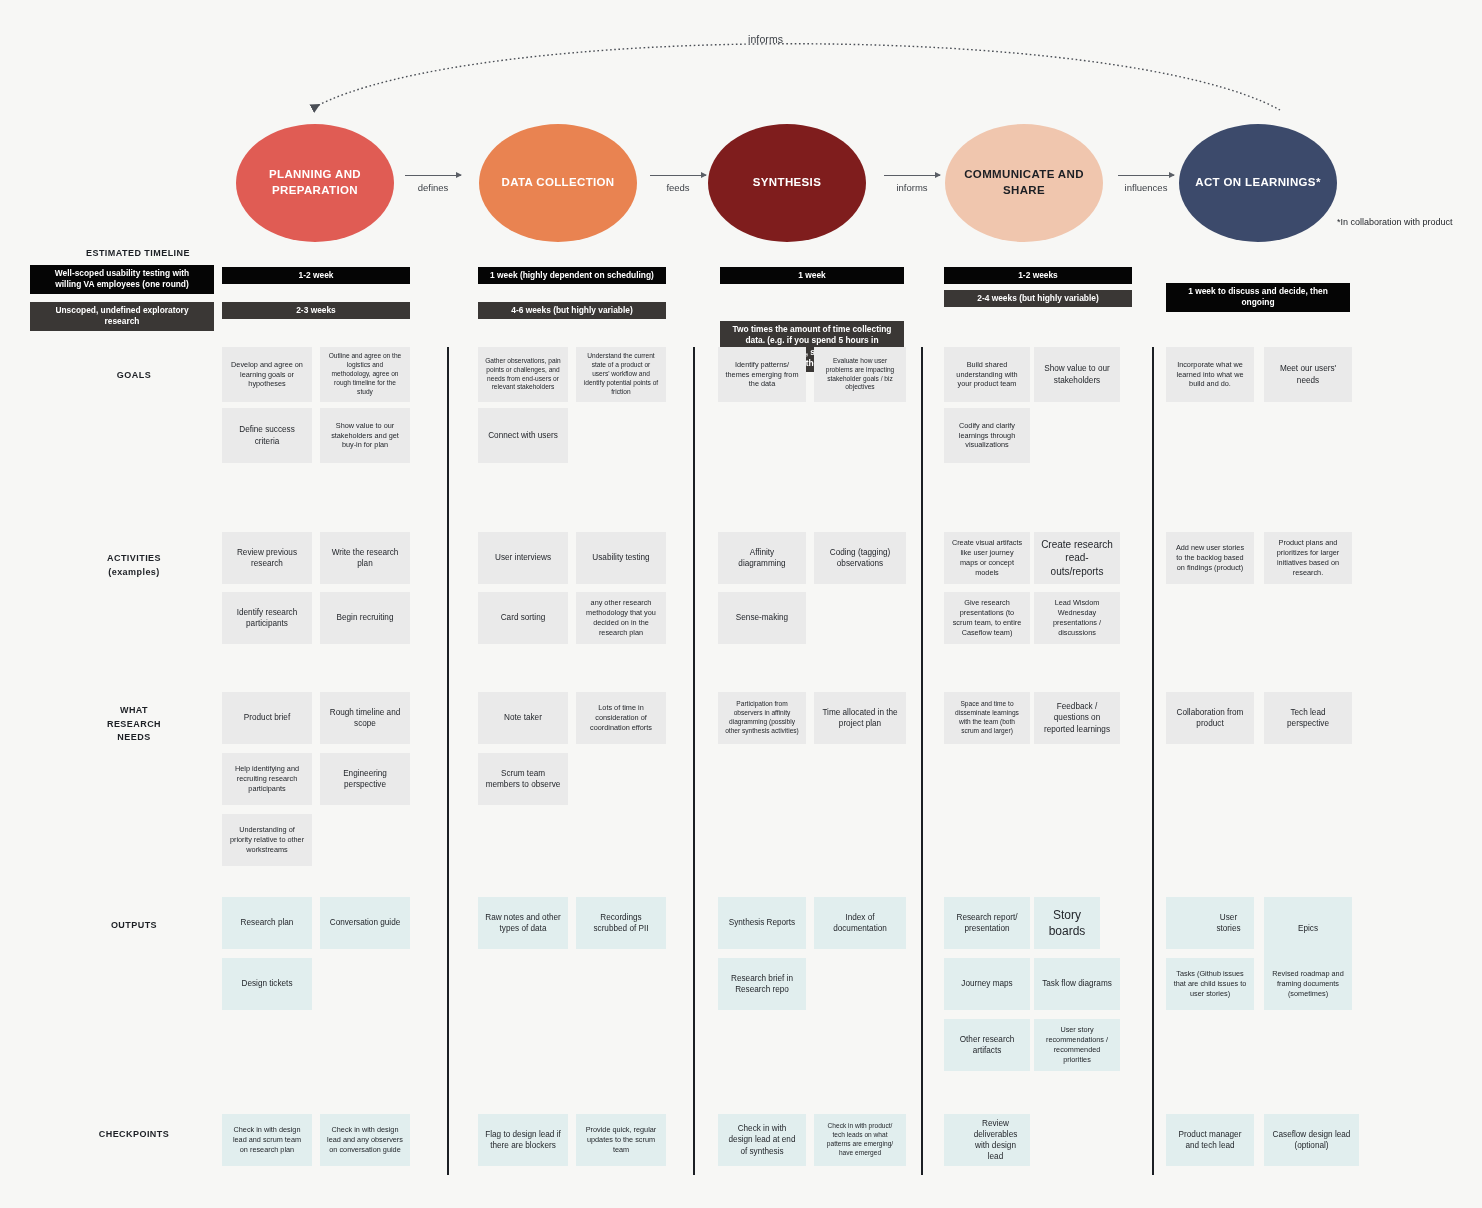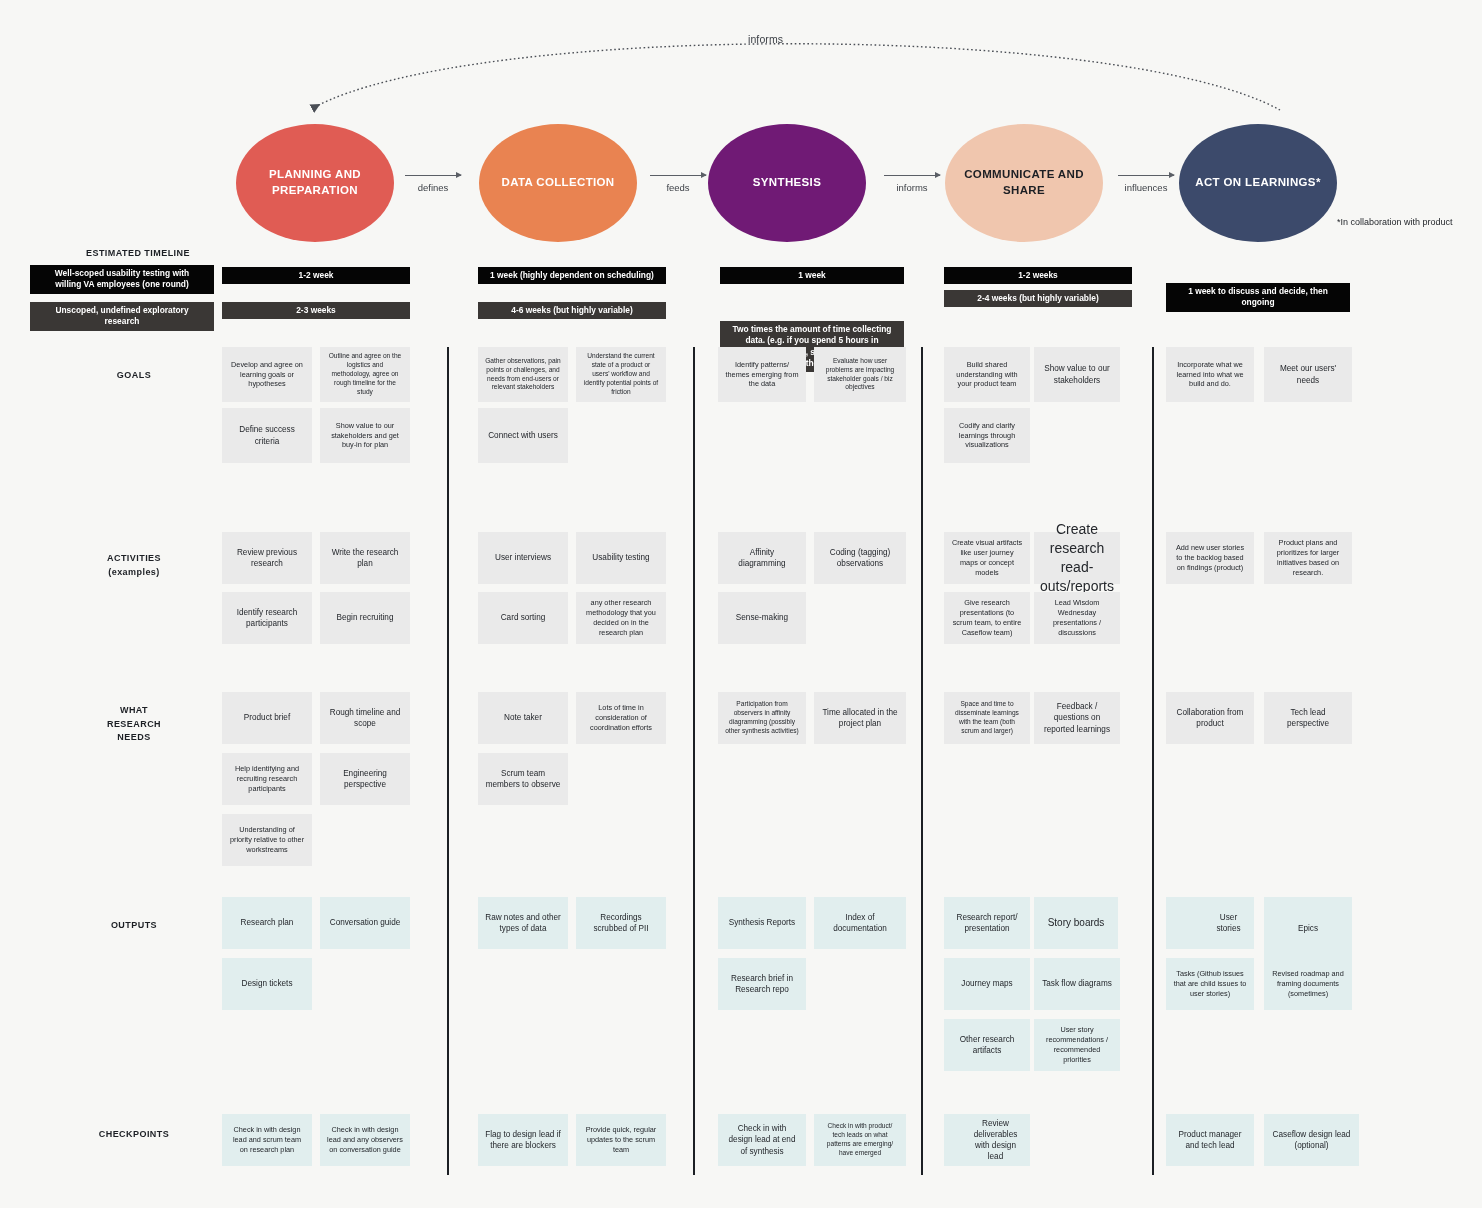--- a/index.html
+++ b/index.html
@@ -166,21 +166,21 @@
   </svg>
   <div class="arc-label">informs</div>
 
   <div id="phases-layer">
       <div class="phase" style="left: 236px; top: 124px; background: rgb(224, 92, 84);">
         <span class="phase-label" style="color: rgb(255, 255, 255);">PLANNING AND PREPARATION</span>
       </div>
       <div class="phase" style="left: 479px; top: 124px; background: rgb(233, 131, 81);">
         <span class="phase-label" style="color: rgb(255, 255, 255);">DATA COLLECTION</span>
       </div>
-      <div class="phase" style="left: 708px; top: 124px; background: #701a75;">
+      <div class="phase" style="left: 708px; top: 124px; background: #7f1d1d;">
         <span class="phase-label" style="color: rgb(255, 255, 255);">SYNTHESIS</span>
       </div>
       <div class="phase" style="left: 945px; top: 124px; background: rgb(240, 198, 174);">
         <span class="phase-label" style="color: rgb(28, 31, 36);">COMMUNICATE AND SHARE</span>
       </div>
       <div class="phase" style="left: 1179px; top: 124px; background: rgb(60, 74, 107);">
         <span class="phase-label" style="color: rgb(255, 255, 255);">ACT ON LEARNINGS*</span>
       </div>
       <div class="connector" style="left: 405px; top: 175px;">
         <div class="line"></div>
@@ -244,21 +244,21 @@
       <div class="cell cell-gray" style="left: 222px; top: 592px; width: 90px; height: 52px; font-size: 8.2px;">Identify research participants</div>
       <div class="cell cell-gray" style="left: 320px; top: 592px; width: 90px; height: 52px; font-size: 8.2px;">Begin recruiting</div>
       <div class="cell cell-gray" style="left: 478px; top: 532px; width: 90px; height: 52px; font-size: 8.2px;">User interviews</div>
       <div class="cell cell-gray" style="left: 576px; top: 532px; width: 90px; height: 52px; font-size: 8.2px;">Usability testing</div>
       <div class="cell cell-gray" style="left: 478px; top: 592px; width: 90px; height: 52px; font-size: 8.2px;">Card sorting</div>
       <div class="cell cell-gray" style="left: 576px; top: 592px; width: 90px; height: 52px; font-size: 7.3px;">any other research methodology that you decided on in the research plan</div>
       <div class="cell cell-gray" style="left: 718px; top: 532px; width: 88px; height: 52px; font-size: 8.2px;">Affinity diagramming</div>
       <div class="cell cell-gray" style="left: 814px; top: 532px; width: 92px; height: 52px; font-size: 8.2px;">Coding (tagging) observations</div>
       <div class="cell cell-gray" style="left: 718px; top: 592px; width: 88px; height: 52px; font-size: 8.2px;">Sense-making</div>
       <div class="cell cell-gray" style="left: 944px; top: 532px; width: 86px; height: 52px; font-size: 7.3px;">Create visual artifacts like user journey maps or concept models</div>
-      <div class="cell cell-gray" style="left: 1034px; top: 532px; width: 86px; height: 52px; font-size: 14px;">Create research read-outs/reports</div>
+      <div class="cell cell-gray" style="left: 1034px; top: 532px; width: 86px; height: 52px; font-size: 10px;">Create research read-outs/reports</div>
       <div class="cell cell-gray" style="left: 944px; top: 592px; width: 86px; height: 52px; font-size: 7.3px;">Give research presentations (to scrum team, to entire Caseflow team)</div>
       <div class="cell cell-gray" style="left: 1034px; top: 592px; width: 86px; height: 52px; font-size: 7.3px;">Lead Wisdom Wednesday presentations / discussions</div>
       <div class="cell cell-gray" style="left: 1166px; top: 532px; width: 88px; height: 52px; font-size: 7.3px;">Add new user stories to the backlog based on findings (product)</div>
       <div class="cell cell-gray" style="left: 1264px; top: 532px; width: 88px; height: 52px; font-size: 7.3px;">Product plans and prioritizes for larger initiatives based on research.</div>
       <div class="row-label" style="left: 74px; top: 704px;">WHAT<br>RESEARCH<br>NEEDS</div>
       <div class="cell cell-gray" style="left: 222px; top: 692px; width: 90px; height: 52px; font-size: 8.2px;">Product brief</div>
       <div class="cell cell-gray" style="left: 320px; top: 692px; width: 90px; height: 52px; font-size: 8.2px;">Rough timeline and scope</div>
       <div class="cell cell-gray" style="left: 222px; top: 753px; width: 90px; height: 52px; font-size: 7.3px;">Help identifying and recruiting research participants</div>
       <div class="cell cell-gray" style="left: 320px; top: 753px; width: 90px; height: 52px; font-size: 8.2px;">Engineering perspective</div>
       <div class="cell cell-gray" style="left: 222px; top: 814px; width: 90px; height: 52px; font-size: 7.3px;">Understanding of priority relative to other workstreams</div>
@@ -274,21 +274,21 @@
       <div class="row-label" style="left: 74px; top: 919px;">OUTPUTS</div>
       <div class="cell cell-teal" style="left: 222px; top: 897px; width: 90px; height: 52px; font-size: 8.2px;">Research plan</div>
       <div class="cell cell-teal" style="left: 320px; top: 897px; width: 90px; height: 52px; font-size: 8.2px;">Conversation guide</div>
       <div class="cell cell-teal" style="left: 222px; top: 958px; width: 90px; height: 52px; font-size: 8.2px;">Design tickets</div>
       <div class="cell cell-teal" style="left: 478px; top: 897px; width: 90px; height: 52px; font-size: 8.2px;">Raw notes and other types of data</div>
       <div class="cell cell-teal" style="left: 576px; top: 897px; width: 90px; height: 52px; font-size: 8.2px;">Recordings scrubbed of PII</div>
       <div class="cell cell-teal" style="left: 718px; top: 897px; width: 88px; height: 52px; font-size: 8.2px;">Synthesis Reports</div>
       <div class="cell cell-teal" style="left: 814px; top: 897px; width: 92px; height: 52px; font-size: 8.2px;">Index of documentation</div>
       <div class="cell cell-teal" style="left: 718px; top: 958px; width: 88px; height: 52px; font-size: 8.2px;">Research brief in Research repo</div>
       <div class="cell cell-teal" style="left: 944px; top: 897px; width: 86px; height: 52px; font-size: 8.2px;">Research report/ presentation</div>
-      <div class="cell cell-teal" style="left: 1034px; top: 897px; width: 84px; height: 52px; font-size: 10px;">Story boards</div>
+      <div class="cell cell-teal" style="left: 1034px; top: 897px; width: 66px; height: 52px; font-size: 12px;">Story boards</div>
       <div class="cell cell-teal" style="left: 944px; top: 958px; width: 86px; height: 52px; font-size: 8.2px;">Journey maps</div>
       <div class="cell cell-teal" style="left: 1034px; top: 958px; width: 86px; height: 52px; font-size: 8.2px;">Task flow diagrams</div>
       <div class="cell cell-teal" style="left: 944px; top: 1019px; width: 86px; height: 52px; font-size: 8.2px;">Other research artifacts</div>
       <div class="cell cell-teal" style="left: 1034px; top: 1019px; width: 86px; height: 52px; font-size: 7.3px;">User story recommendations / recommended priorities</div>
       <div class="cell cell-teal" style="left: 1166px; top: 897px; width: 88px; height: 52px; font-size: 8.2px; padding-left: 44px;">User stories</div>
       <div class="cell cell-teal" style="left: 1264px; top: 897px; width: 88px; height: 64px; font-size: 8.2px;">Epics</div>
       <div class="cell cell-teal" style="left: 1166px; top: 958px; width: 88px; height: 52px; font-size: 7.3px;">Tasks (Github issues that are child issues to user stories)</div>
       <div class="cell cell-teal" style="left: 1264px; top: 958px; width: 88px; height: 52px; font-size: 7.3px;">Revised roadmap and framing documents (sometimes)</div>
       <div class="row-label" style="left: 74px; top: 1128px;">CHECKPOINTS</div>
       <div class="cell cell-teal" style="left: 222px; top: 1114px; width: 90px; height: 52px; font-size: 7.3px;">Check in with design lead and scrum team on research plan</div>

